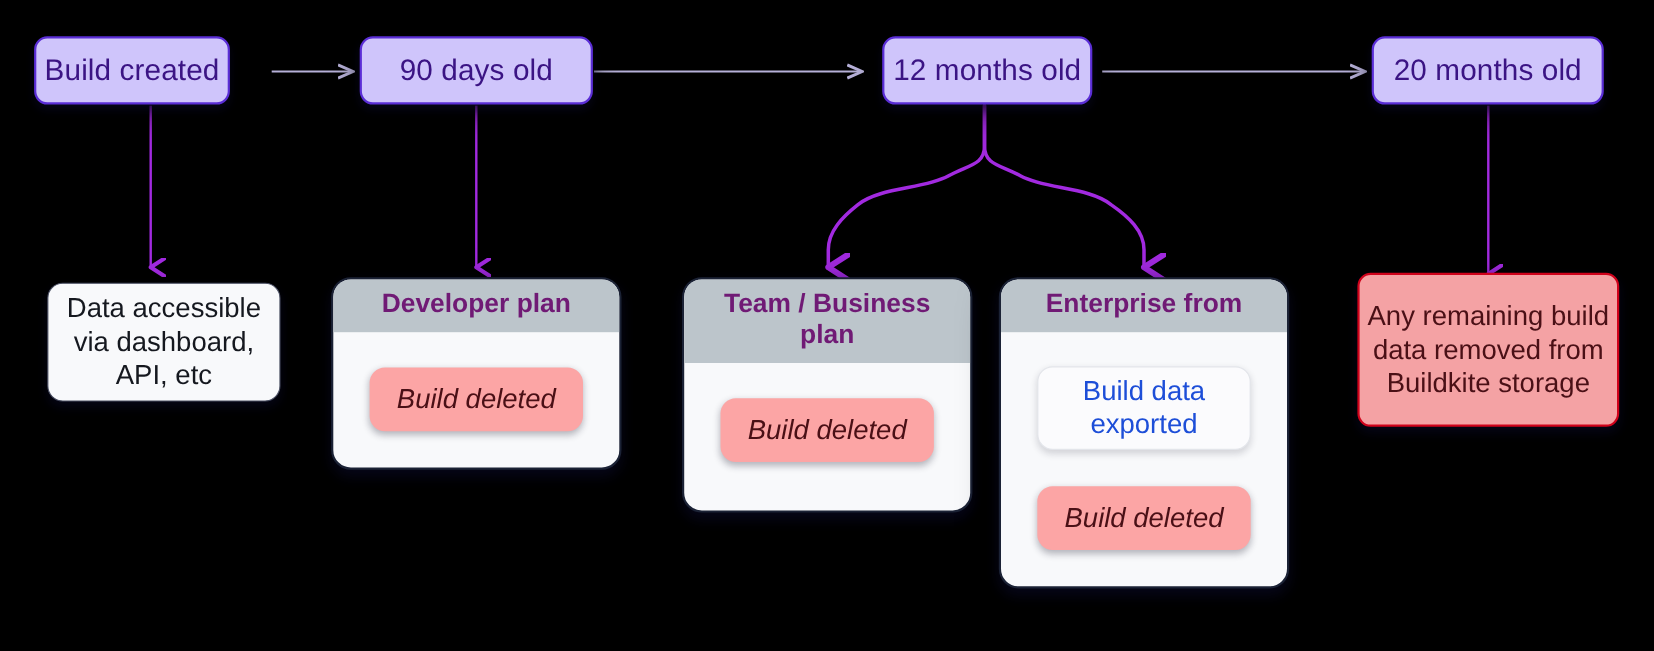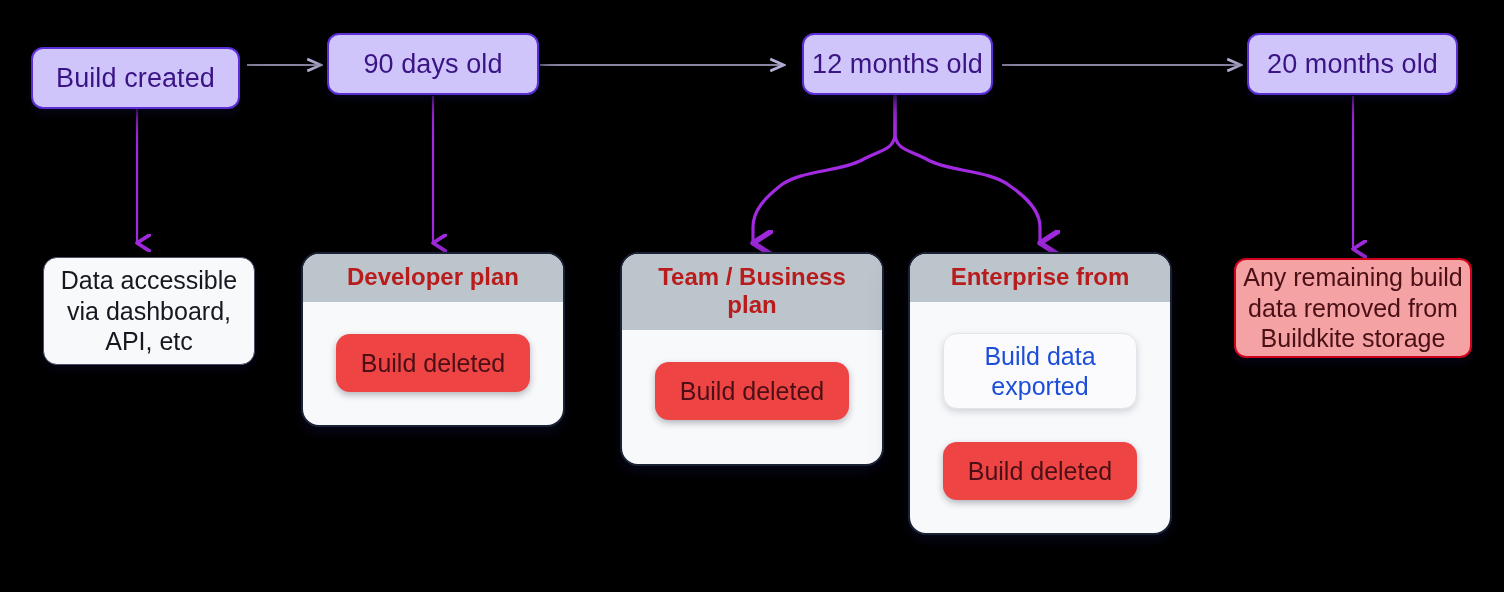--- a/index.html
+++ b/index.html
@@ -82,21 +82,21 @@
     border: 2px solid #1b2235;
     border-radius: 18px;
     overflow: hidden;
     display: flex;
     flex-direction: column;
     box-shadow: 0 6px 12px rgba(10,10,40,.6),
                 0 14px 34px rgba(0,0,0,.55);
   }
   .card-header {
     background: #bcc5cb;
-    color: #b91c1c;
+    color: #701a75;
     font-size: 24px;
     font-weight: bold;
     text-align: center;
     padding: 9px 10px 11px;
     flex: 0 0 auto;
   }
   .card-body {
     position: relative;
     flex: 1 1 auto;
   }
@@ -105,24 +105,25 @@
   .chip {
     position: absolute;
     box-sizing: border-box;
     display: flex;
     align-items: center;
     justify-content: center;
     text-align: center;
     border-radius: 14px;
   }
   .chip-danger {
-    background: #ef4444;
+    background: #fca5a5;
     color: #4a1016;
     font-size: 25px;
     box-shadow: 0 3px 7px rgba(20,20,40,.30);
+    font-style: italic;
   }
   .chip-plain {
     background: #fbfbfd;
     border: 1px solid #e3e5ea;
     color: #1d4ed8;
     font-size: 25px;
     line-height: 1.2;
     box-shadow: 0 3px 7px rgba(20,20,40,.16);
   }
 </style>
@@ -157,41 +158,41 @@
     <path d="M895,96 L895,133 C895,150 880,150 862,160 C840,172 800,170 780,186
              C766,197 753,210 753,227 L753,243" fill="none" stroke="#a22ae0" stroke-width="3.2" stroke-linecap="round" marker-end="url(#arrowPurple)"></path>
     <path d="M895,96 L895,133 C895,150 910,150 928,160 C950,172 990,170 1010,186
              C1026,197 1040,210 1040,227 L1040,243" fill="none" stroke="#a22ae0" stroke-width="3.2" stroke-linecap="round" marker-end="url(#arrowPurple)"></path>
 
     <path d="M1353,96 L1353,249" fill="none" stroke="#a22ae0" stroke-width="2.2" marker-end="url(#arrowPurple)"></path>
 
     <path d="M1040,417 L1040,441" fill="none" stroke="#a22ae0" stroke-width="2" marker-end="url(#arrowPurpleSm)"></path>
   </svg>
 
-  <div class="node pill" style="left:31px; top:47px; width:209px; height:62px;">
+  <div class="node pill" style="left:31px; top:33px; width:178px; height:62px;">
     <span>Build created</span>
   </div>
 
   <div class="node pill" style="left:327px; top:33px; width:212px; height:62px;">
     <span>90 days old</span>
   </div>
 
   <div class="node pill" style="left:790px; top:33px; width:191px; height:62px;margin-left:12px;">
     <span>12 months old</span>
   </div>
 
   <div class="node pill" style="left:1247px; top:33px; width:211px; height:62px;">
     <span>20 months old</span>
   </div>
 
   <div class="node plain" style="left:43px; top:257px; width:212px; height:108px; padding:6px 14px;">
     <span>Data accessible via dashboard, API, etc</span>
   </div>
 
-  <div class="node danger" style="left:1234px; top:258px; width:238px; height:100px; padding:6px 2px;">
+  <div class="node danger" style="left:1234px; top:248px; width:238px; height:140px; padding:6px 2px;">
     <span>Any remaining build data removed from Buildkite storage</span>
   </div>
 
   <div class="card" style="left:301px; top:252px; width:264px; height:175px;">
     <div class="card-header">Developer plan</div>
     <div class="card-body">
       <div class="chip chip-danger" style="left:33px; top:32px; width:194px; height:58px;">
         <span>Build deleted</span>
       </div>
     </div>

